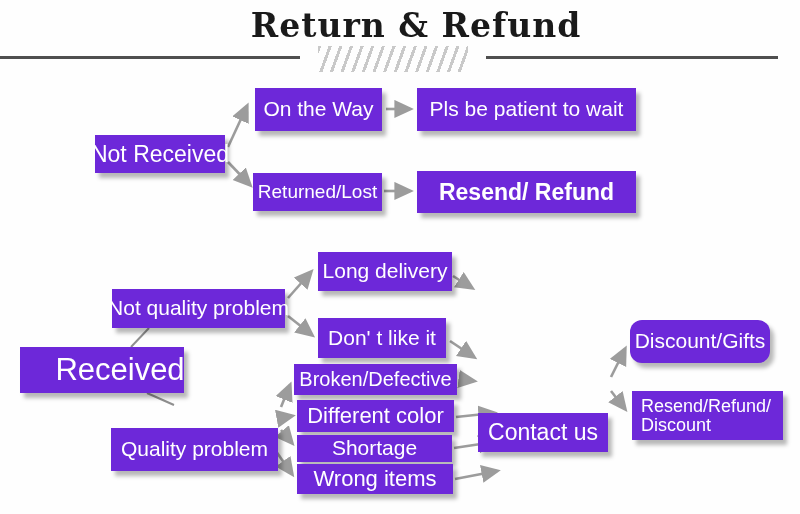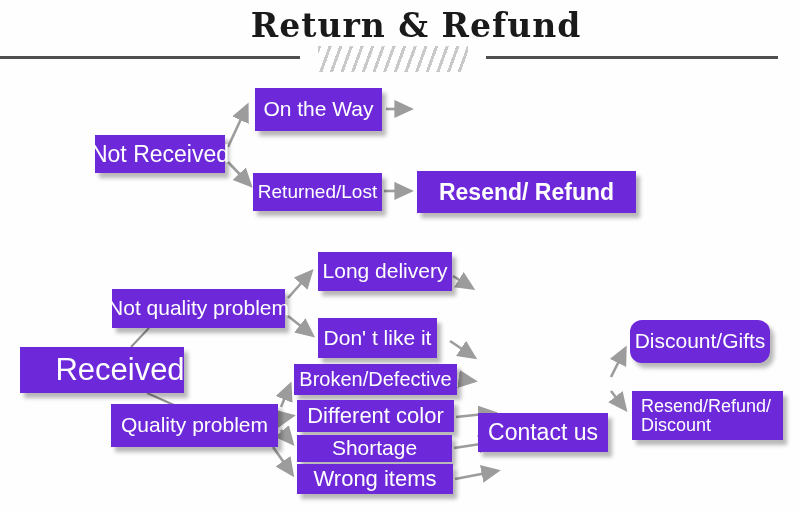--- a/index.html
+++ b/index.html
@@ -89,28 +89,29 @@
     </g>
     <g stroke="#8f8f8f" stroke-width="2" fill="none">
 
       <line x1="131" y1="347" x2="149" y2="328"></line>
       <line x1="147" y1="393" x2="174" y2="405"></line>
     </g>
   </svg>
 
   <div class="box" style="left:95px;top:135px;width:130px;height:38px;font-size:23px;">Not Received</div>
   <div class="box" style="left:255px;top:88px;width:127px;height:43px;font-size:21px;">On the Way</div>
+  <div class="box" style="left:417px;top:88px;width:219px;height:43px;font-size:21px;">Pls be patient to wait</div>
   <div class="box" style="left:253px;top:173px;width:129px;height:38px;font-size:19px;">Returned/Lost</div>
   <div class="box" style="left:417px;top:171px;width:219px;height:42px;font-size:23px;font-weight:600;">Resend/ Refund</div>
 
   <div class="box" style="left:20px;top:347px;width:128px;height:46px;font-size:31px;padding-left:36px;">Received</div>
   <div class="box" style="left:112px;top:289px;width:173px;height:39px;font-size:21px;">Not quality problem</div>
   <div class="box" style="left:318px;top:252px;width:134px;height:39px;font-size:21px;">Long delivery</div>
-  <div class="box" style="left:318px;top:318px;width:119px;height:40px;font-size:21px;">Don' t like it</div>
-  <div class="box" style="left:111px;top:404px;width:167px;height:43px;font-size:21px;">Quality problem</div>
+  <div class="box" style="left:318px;top:318px;width:128px;height:40px;font-size:21px;">Don' t like it</div>
+  <div class="box" style="left:111px;top:428px;width:167px;height:43px;font-size:21px;">Quality problem</div>
   <div class="box" style="left:294px;top:364px;width:163px;height:31px;font-size:20px;">Broken/Defective</div>
   <div class="box" style="left:297px;top:400px;width:157px;height:32px;font-size:22px;">Different color</div>
   <div class="box" style="left:297px;top:435px;width:155px;height:27px;font-size:21px;">Shortage</div>
   <div class="box" style="left:297px;top:464px;width:156px;height:30px;font-size:22px;">Wrong items</div>
   <div class="box" style="left:478px;top:365px;width:130px;height:39px;font-size:23px;margin-top:48px;">Contact us</div>
   <div class="box" style="left:630px;top:320px;width:140px;height:43px;font-size:21px;border-radius:12px;">Discount/Gifts</div>
   <div class="box two-line" style="left:632px;top:391px;width:142px;height:49px;font-size:18px;">
     <span>Resend/Refund/</span>
     <span>Discount</span>
   </div>

